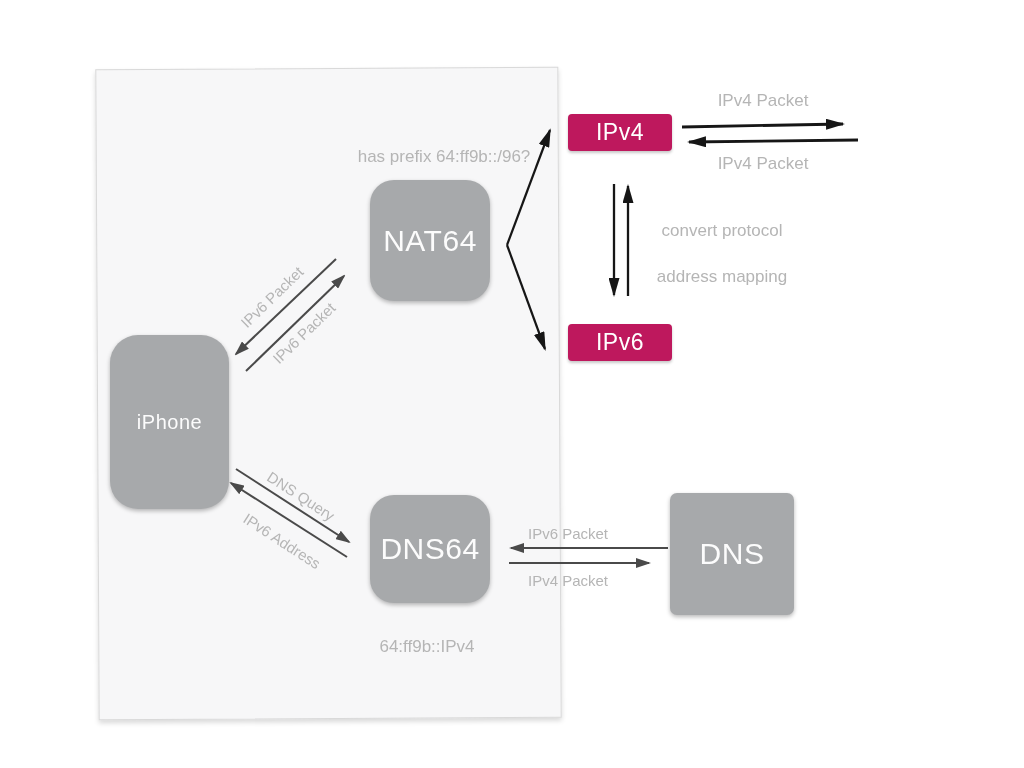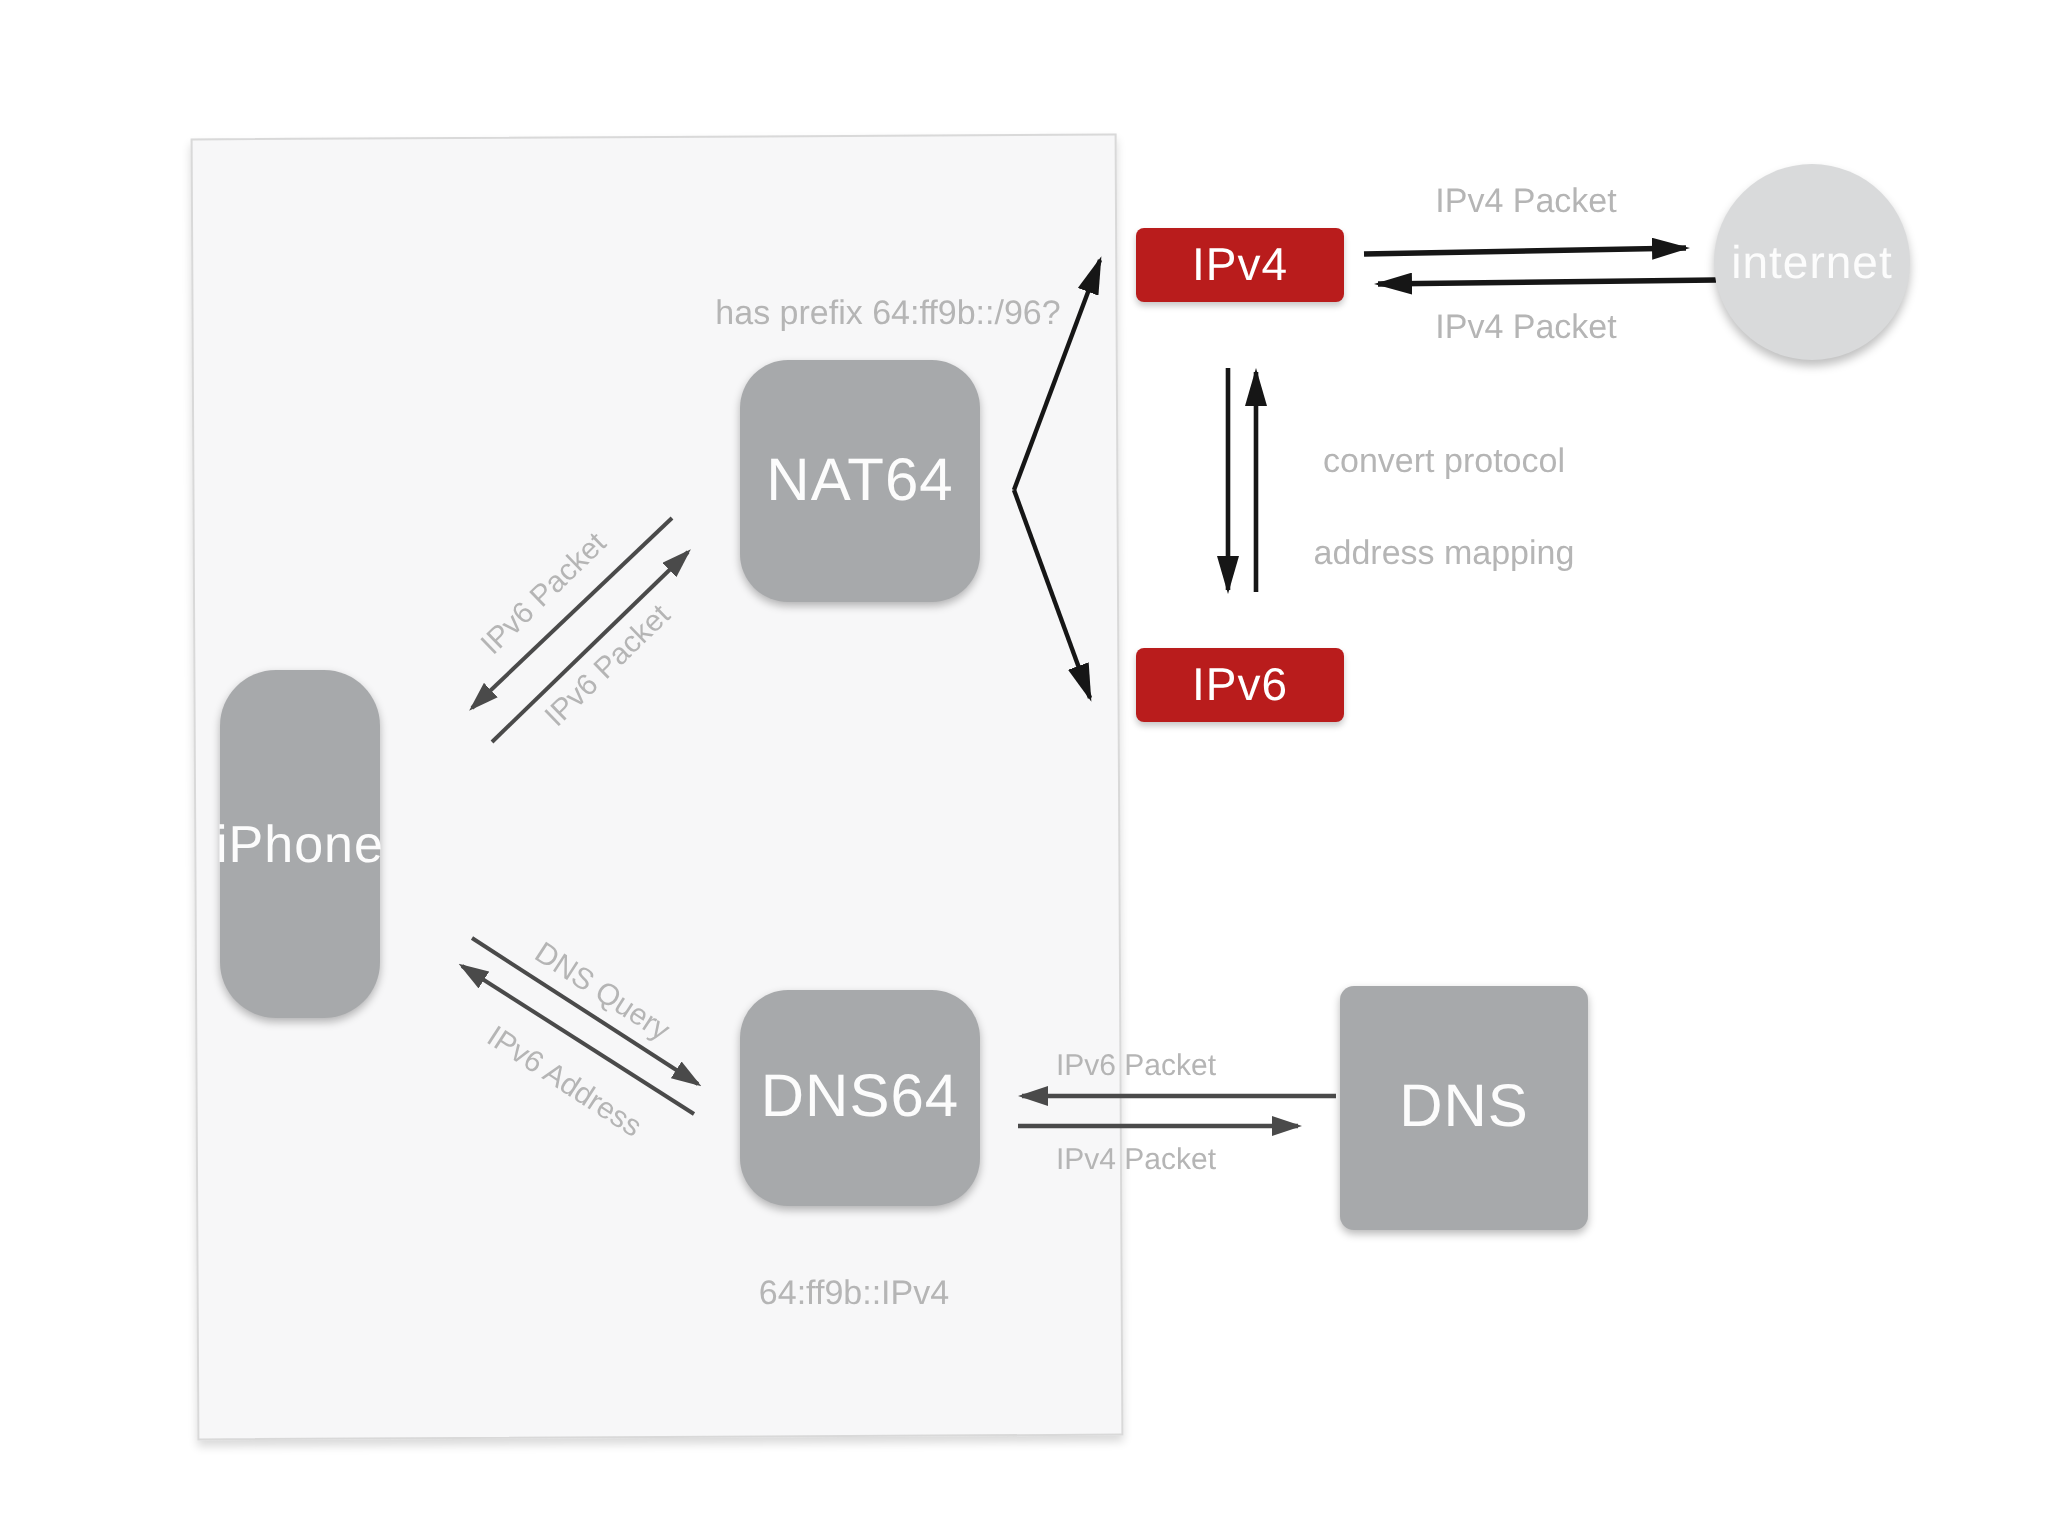--- a/index.html
+++ b/index.html
@@ -29,30 +29,30 @@
     position: absolute;
     display: flex;
     align-items: center;
     justify-content: center;
     color: #fcfcfc;
     background: #a7a9ab;
     font-size: 30px;
     letter-spacing: 0.5px;
     box-shadow: 0 2px 4px rgba(0,0,0,0.28);
   }
-  .node-iphone   { left: 110px; top: 335px; width: 80px; height: 174px; border-radius: 28px; font-size: 26px; }
+  .node-iphone   { left: 110px; top: 335px; width: 119px; height: 174px; border-radius: 28px; font-size: 20px; }
   .node-nat64    { left: 370px; top: 180px; width: 120px; height: 121px; border-radius: 24px; }
   .node-dns64    { left: 370px; top: 495px; width: 120px; height: 108px; border-radius: 24px; }
   .node-dns      { left: 670px; top: 493px; width: 124px; height: 122px; border-radius: 7px; }
   .chip {
     position: absolute;
     display: flex;
     align-items: center;
     justify-content: center;
-    background: #b91c1c;
+    background: #be185d;
     color: #ffffff;
     width: 104px; height: 37px;
     border-radius: 4px;
     font-size: 23px;
     letter-spacing: 0.5px;
     box-shadow: 0 2px 3px rgba(0,0,0,0.22);
   }
   .chip-ipv4 { left: 568px; top: 114px; }
   .chip-ipv6 { left: 568px; top: 324px; }
   .node-internet {
@@ -119,21 +119,20 @@
     <line x1="668" y1="548" x2="511" y2="548" stroke="#4a4a4a" stroke-width="2.2" marker-end="url(#ah-dark)"></line>
     <line x1="509" y1="563" x2="649" y2="563" stroke="#4a4a4a" stroke-width="2.2" marker-end="url(#ah-dark)"></line>
   </svg>
 
   <div class="node node-iphone">iPhone</div>
   <div class="node node-nat64">NAT64</div>
   <div class="node node-dns64">DNS64</div>
   <div class="node node-dns">DNS</div>
   <div class="chip chip-ipv4">IPv4</div>
   <div class="chip chip-ipv6">IPv6</div>
-  <div class="node node-internet">internet</div>
 
   <div class="lbl lbl-prefix">has prefix 64:ff9b::/96?</div>
   <div class="lbl lbl-ipv4pkt-top">IPv4 Packet</div>
   <div class="lbl lbl-ipv4pkt-bot">IPv4 Packet</div>
   <div class="lbl lbl-convert">
     <span>convert protocol</span>
     <span>address mapping</span>
   </div>
   <div class="lbl lbl-diag lbl-v6pkt-up">IPv6 Packet</div>
   <div class="lbl lbl-diag lbl-v6pkt-down">IPv6 Packet</div>

